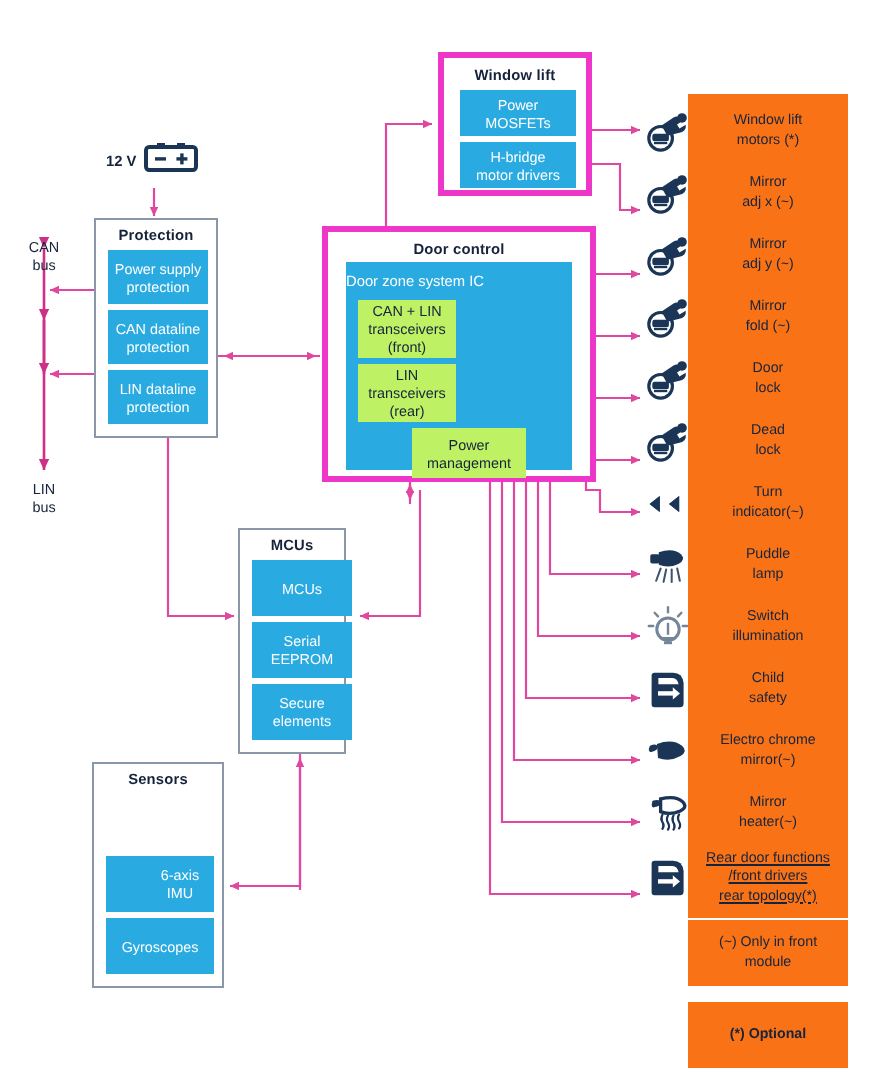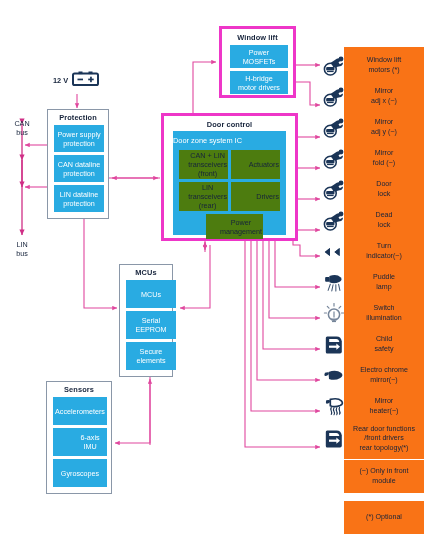--- a/index.html
+++ b/index.html
@@ -15,21 +15,21 @@
   .group{position:absolute;background:#ffffff;border:1px solid #8a97a8;box-sizing:border-box;}
   .group > .gtitle{position:absolute;left:0;right:0;top:3px;text-align:center;
         font-size:7.4px;font-weight:bold;color:#16233b;letter-spacing:.1px;}
   .group.magenta{border:3px solid #ee36c8;}
   .group.magenta > .gtitle{top:4px;}
 
   
   .cell{position:absolute;background:#29abe2;color:#ffffff;font-size:7.2px;
         line-height:9px;display:flex;align-items:center;justify-content:center;
         text-align:center;box-sizing:border-box;padding:1px;}
-  .cell.light{background:#4d7c0f;color:#16233b;justify-content:flex-end;}
+  .cell.light{background:#bef264;color:#16233b;}
   .ic{position:absolute;background:#29abe2;box-sizing:border-box;}
   .ic > .ictitle{position:absolute;left:0;right:0;top:5px;text-align:left;
         font-size:7.4px;color:#ffffff;}
 
   
   .outbox{position:absolute;background:#f97316;color:#16233b;font-size:7.1px;
         line-height:9.4px;display:flex;align-items:center;justify-content:center;
         text-align:center;box-sizing:border-box;padding:1px 2px;}
   .outicon{position:absolute;display:flex;align-items:center;justify-content:center;}
 
@@ -139,28 +139,22 @@
       </div>
   </div>
 
   <div class="group magenta" style="left:161px;top:113px;width:137px;height:128px;">
     <div class="gtitle">Door control</div>
     <div class="ic" style="left:9px;top:15px;width:113px;height:104px;">
       <div class="ictitle">Door zone system IC</div>
       <div class="cell light" style="left:6px;top:19px;width:49px;height:29px;">
         <span>CAN + LIN<br>transceivers<br>(front)</span>
         </div>
-      <div class="cell light" style="left:58px;top:19px;width:49px;height:29px;">
-        <span>Actuators</span>
-        </div>
       <div class="cell light" style="left:6px;top:51px;width:49px;height:29px;">
         <span>LIN<br>transceivers<br>(rear)</span>
-        </div>
-      <div class="cell light" style="left:58px;top:51px;width:49px;height:29px;">
-        <span>Drivers</span>
         </div>
       <div class="cell light" style="left:33px;top:83px;width:57px;height:25px;">
         <span>Power<br>management</span>
         </div>
     </div>
   </div>
 
   <div class="group" style="left:119px;top:264px;width:54px;height:113px;">
     <div class="gtitle">MCUs</div>
     <div class="cell" style="left:6px;top:15px;width:50px;height:28px;">
@@ -169,23 +163,20 @@
     <div class="cell" style="left:6px;top:46px;width:50px;height:28px;">
       <span>Serial<br>EEPROM</span>
       </div>
     <div class="cell" style="left:6px;top:77px;width:50px;height:28px;">
       <span>Secure<br>elements</span>
       </div>
   </div>
 
   <div class="group" style="left:46px;top:381px;width:66px;height:113px;">
     <div class="gtitle">Sensors</div>
-    <div class="cell" style="left:6px;top:15px;width:54px;height:28px;">
-      <span>Accelerometers</span>
-      </div>
     <div class="cell" style="left:6px;top:46px;width:54px;height:28px;padding-left:21px;">
       <span>6-axis<br>IMU</span>
       </div>
     <div class="cell" style="left:6px;top:77px;width:54px;height:28px;">
       <span>Gyroscopes</span>
       </div>
   </div>
 
   <div id="outputs">
       <div class="outicon" style="left: 322px; top: 53.5px; width: 24px; height: 24px;">
@@ -356,26 +347,26 @@
         <span>Mirror<br>heater(~)</span>
       </div>
       <div class="outicon" style="left: 322px; top: 427px; width: 24px; height: 24px;">
         <svg width="24" height="24" viewBox="0 0 24 24">
       <path d="M5.2 3.4 h9.4 q4.6 0 5.2 5.2 v10.2 q0 1.8-1.8 1.8 H5.2 q-1.4 0-1.4-1.5 V4.9 q0-1.5 1.4-1.5 z" fill="#1b3557"></path>
       <path d="M7.2 6 h7 q2.6 .2 3.1 3.1 H7.2 z" fill="#ffffff"></path>
       <rect x="7" y="12.6" width="8.6" height="2.2" fill="#ffffff"></rect>
       <path d="M14.4 10.6 L18 13.7 L14.4 16.8 z" fill="#ffffff"></path>
     </svg>
       </div>
-      <div class="outbox" style="left: 344px; top: 419px; width: 80px; height: 40px;">
+      <div class="outbox" style="left: 344px; top: 419px; width: 80px; height: 40px; text-decoration: underline;">
         <span>Rear door functions<br>/front drivers<br>rear topology(*)</span>
       </div>
     </div>
   <div id="legend">
       <div class="outbox" style="left: 344px; top: 460px; width: 80px; height: 33px;">
         <span>(~) Only in front<br>module</span>
       </div>
-      <div class="outbox" style="left: 344px; top: 501px; width: 80px; height: 33px;">
+      <div class="outbox" style="left: 344px; top: 501px; width: 80px; height: 33px; font-weight: bold;">
         <span>(*) Optional</span>
       </div>
     </div>
 
 </div>
 
 </body></html>

